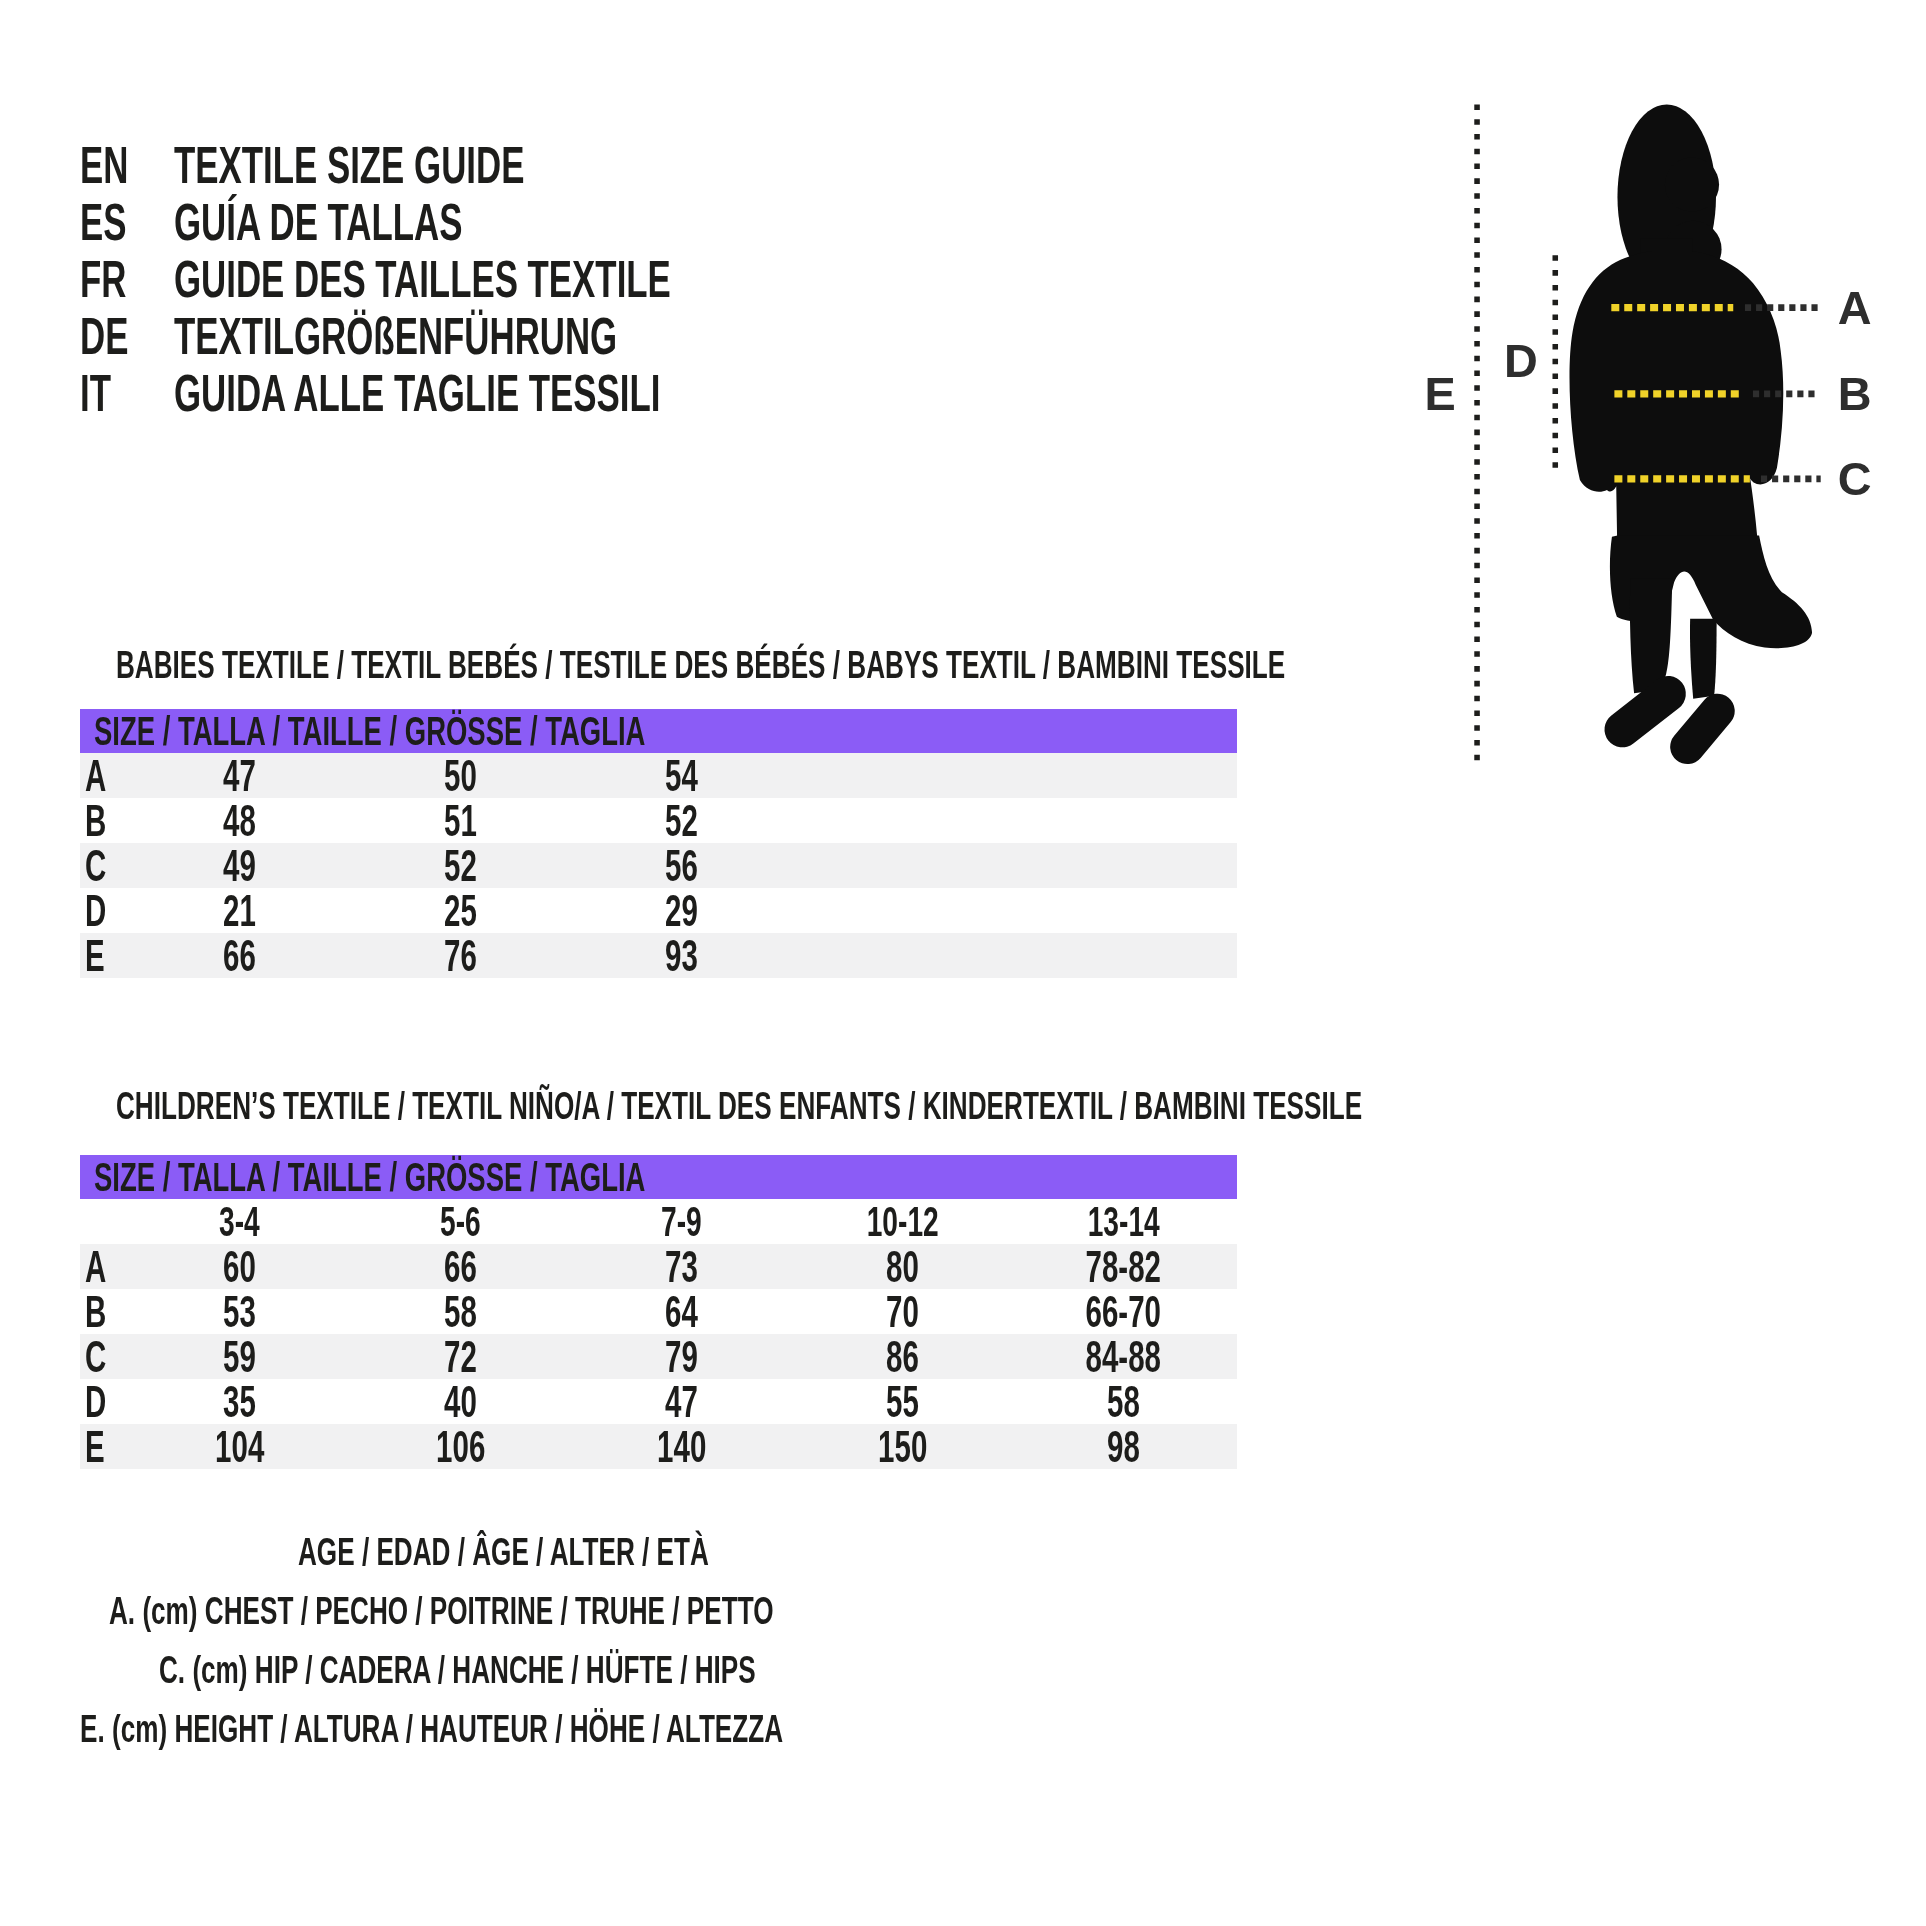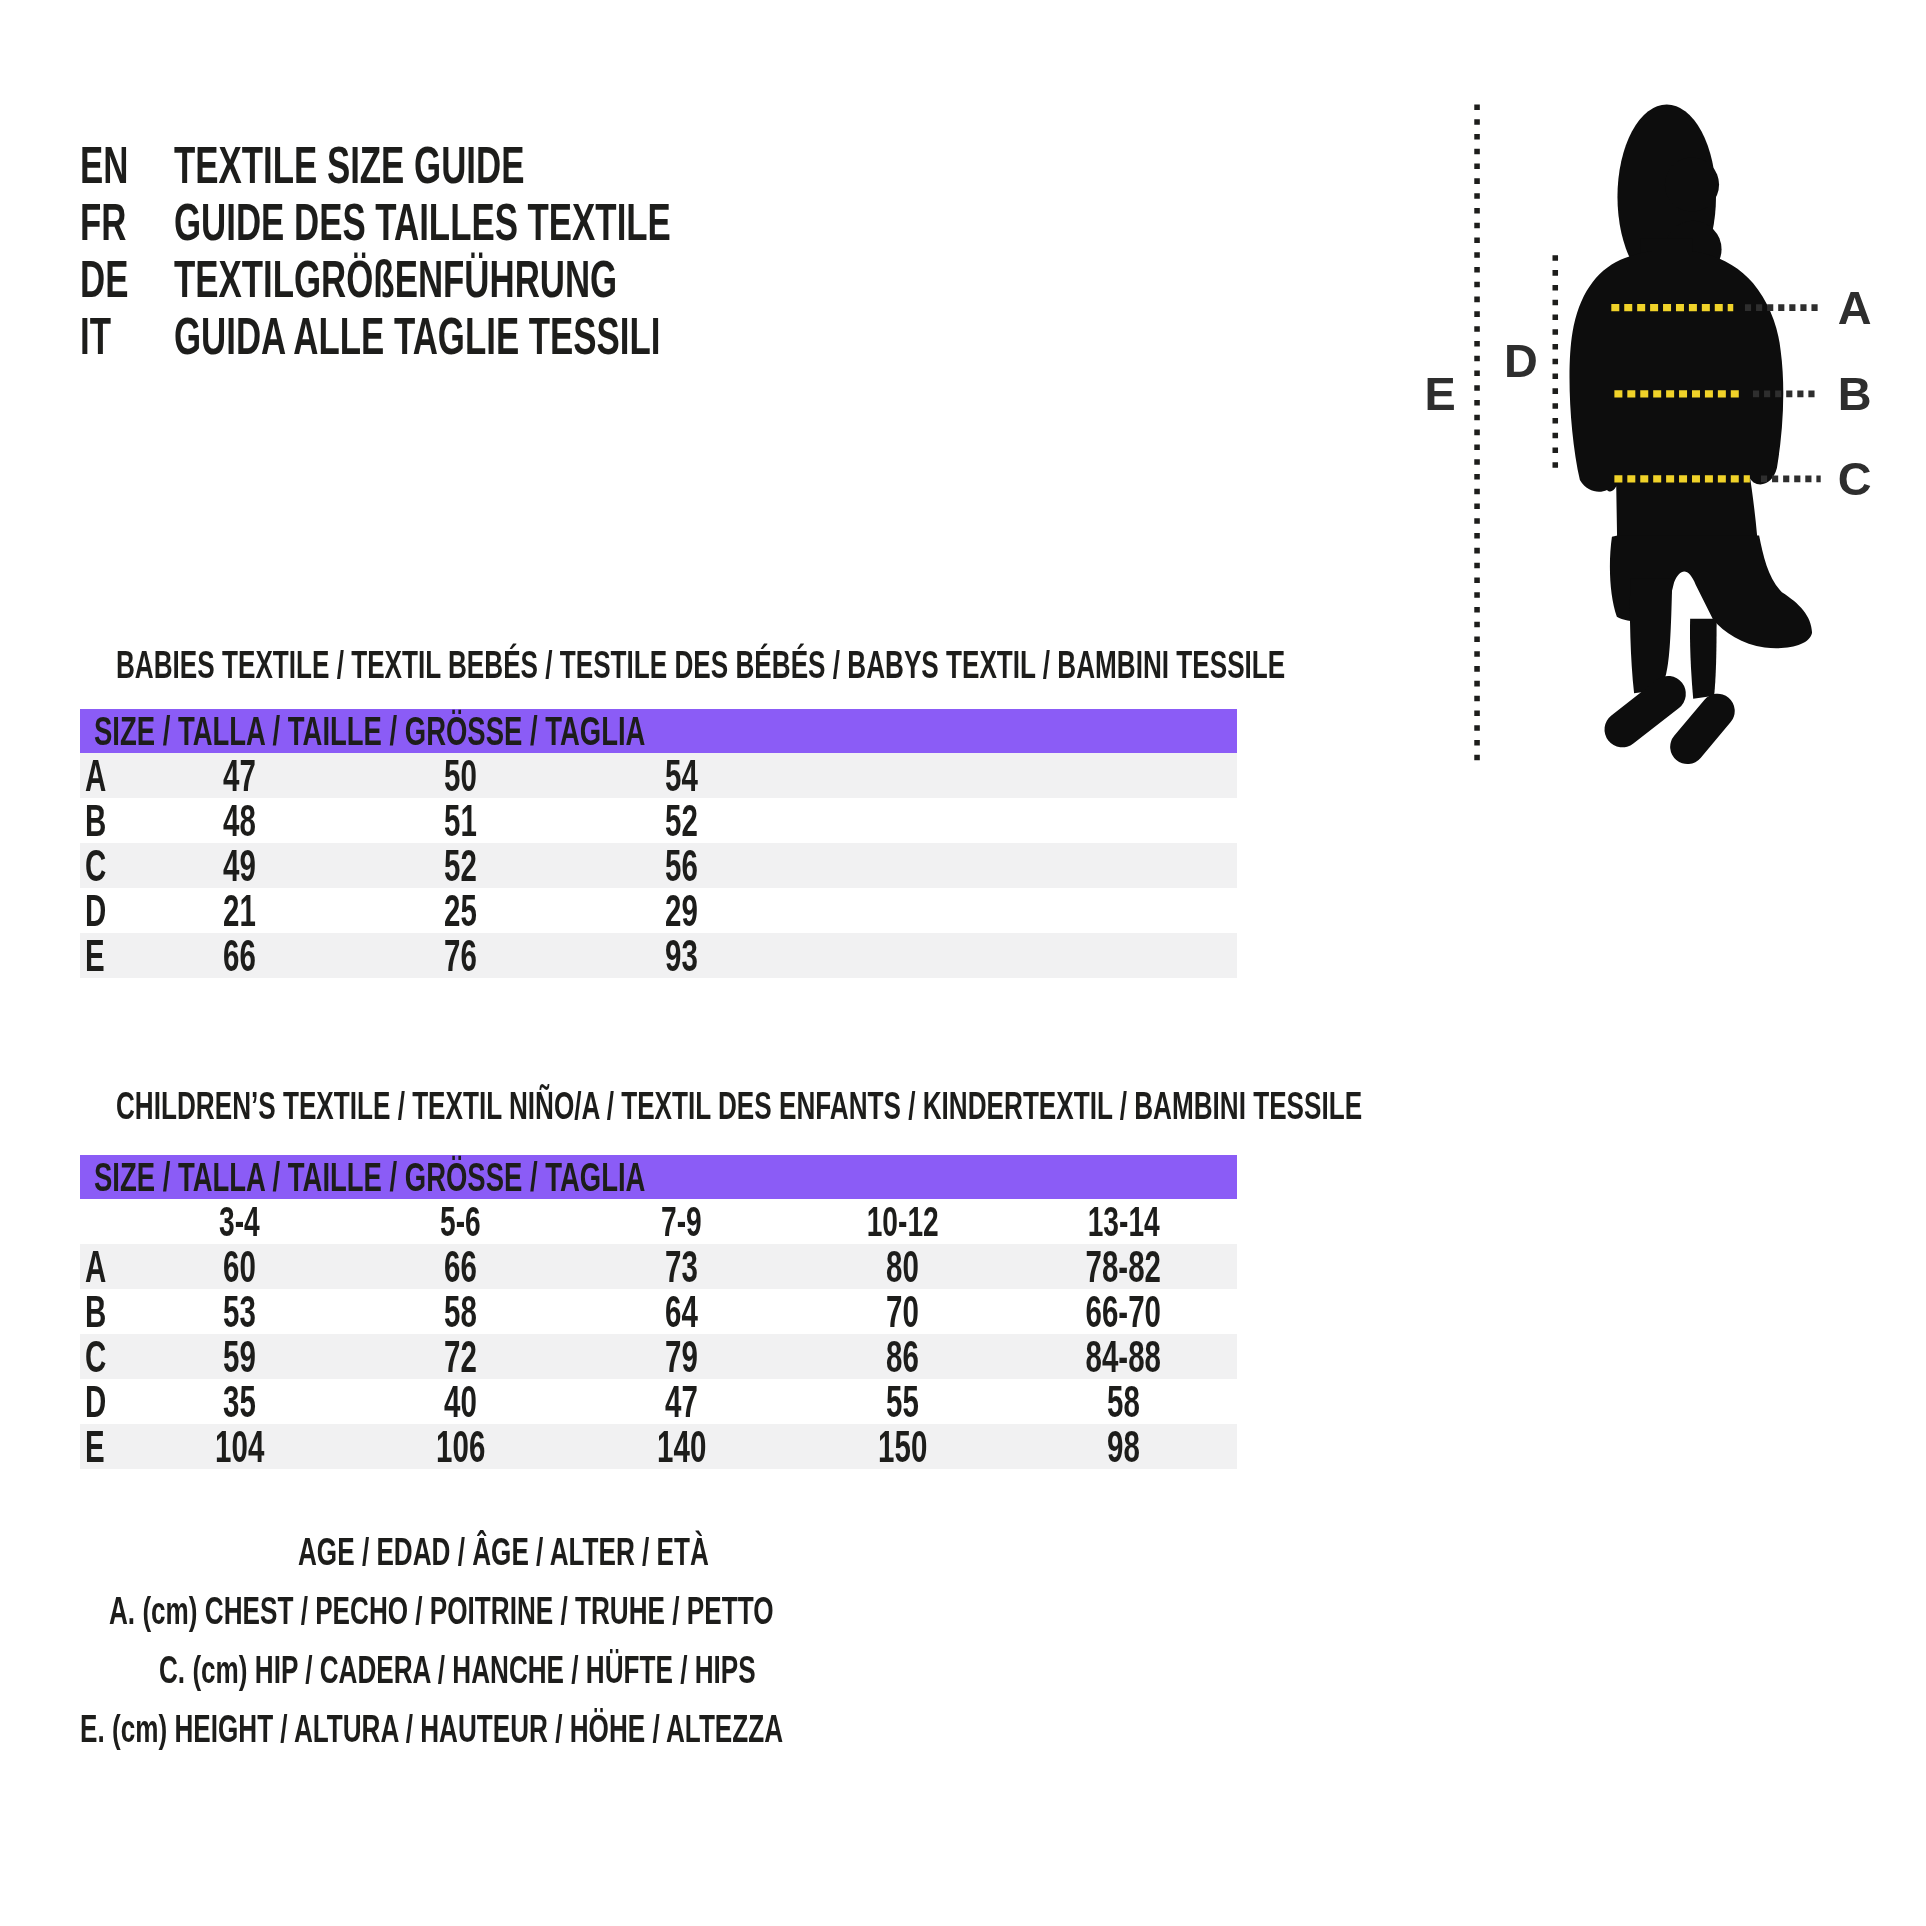--- a/index.html
+++ b/index.html
@@ -33,20 +33,24 @@
 </style>
 </head>
 <body>
 
 <div class="page">
 
   <div class="langs">
     <div class="lang-row">
       <span class="lang-code"><span class="cx">EN</span></span>
       <span class="cx">TEXTILE SIZE GUIDE</span>
+    </div>
+    <div class="lang-row">
+      <span class="lang-code"><span class="cx">ES</span></span>
+      <span class="cx">GUÍA DE TALLAS</span>
     </div>
     <div class="lang-row">
       <span class="lang-code"><span class="cx">FR</span></span>
       <span class="cx">GUIDE DES TAILLES TEXTILE</span>
     </div>
     <div class="lang-row">
       <span class="lang-code"><span class="cx">DE</span></span>
       <span class="cx">TEXTILGRÖßENFÜHRUNG</span>
     </div>
     <div class="lang-row">

